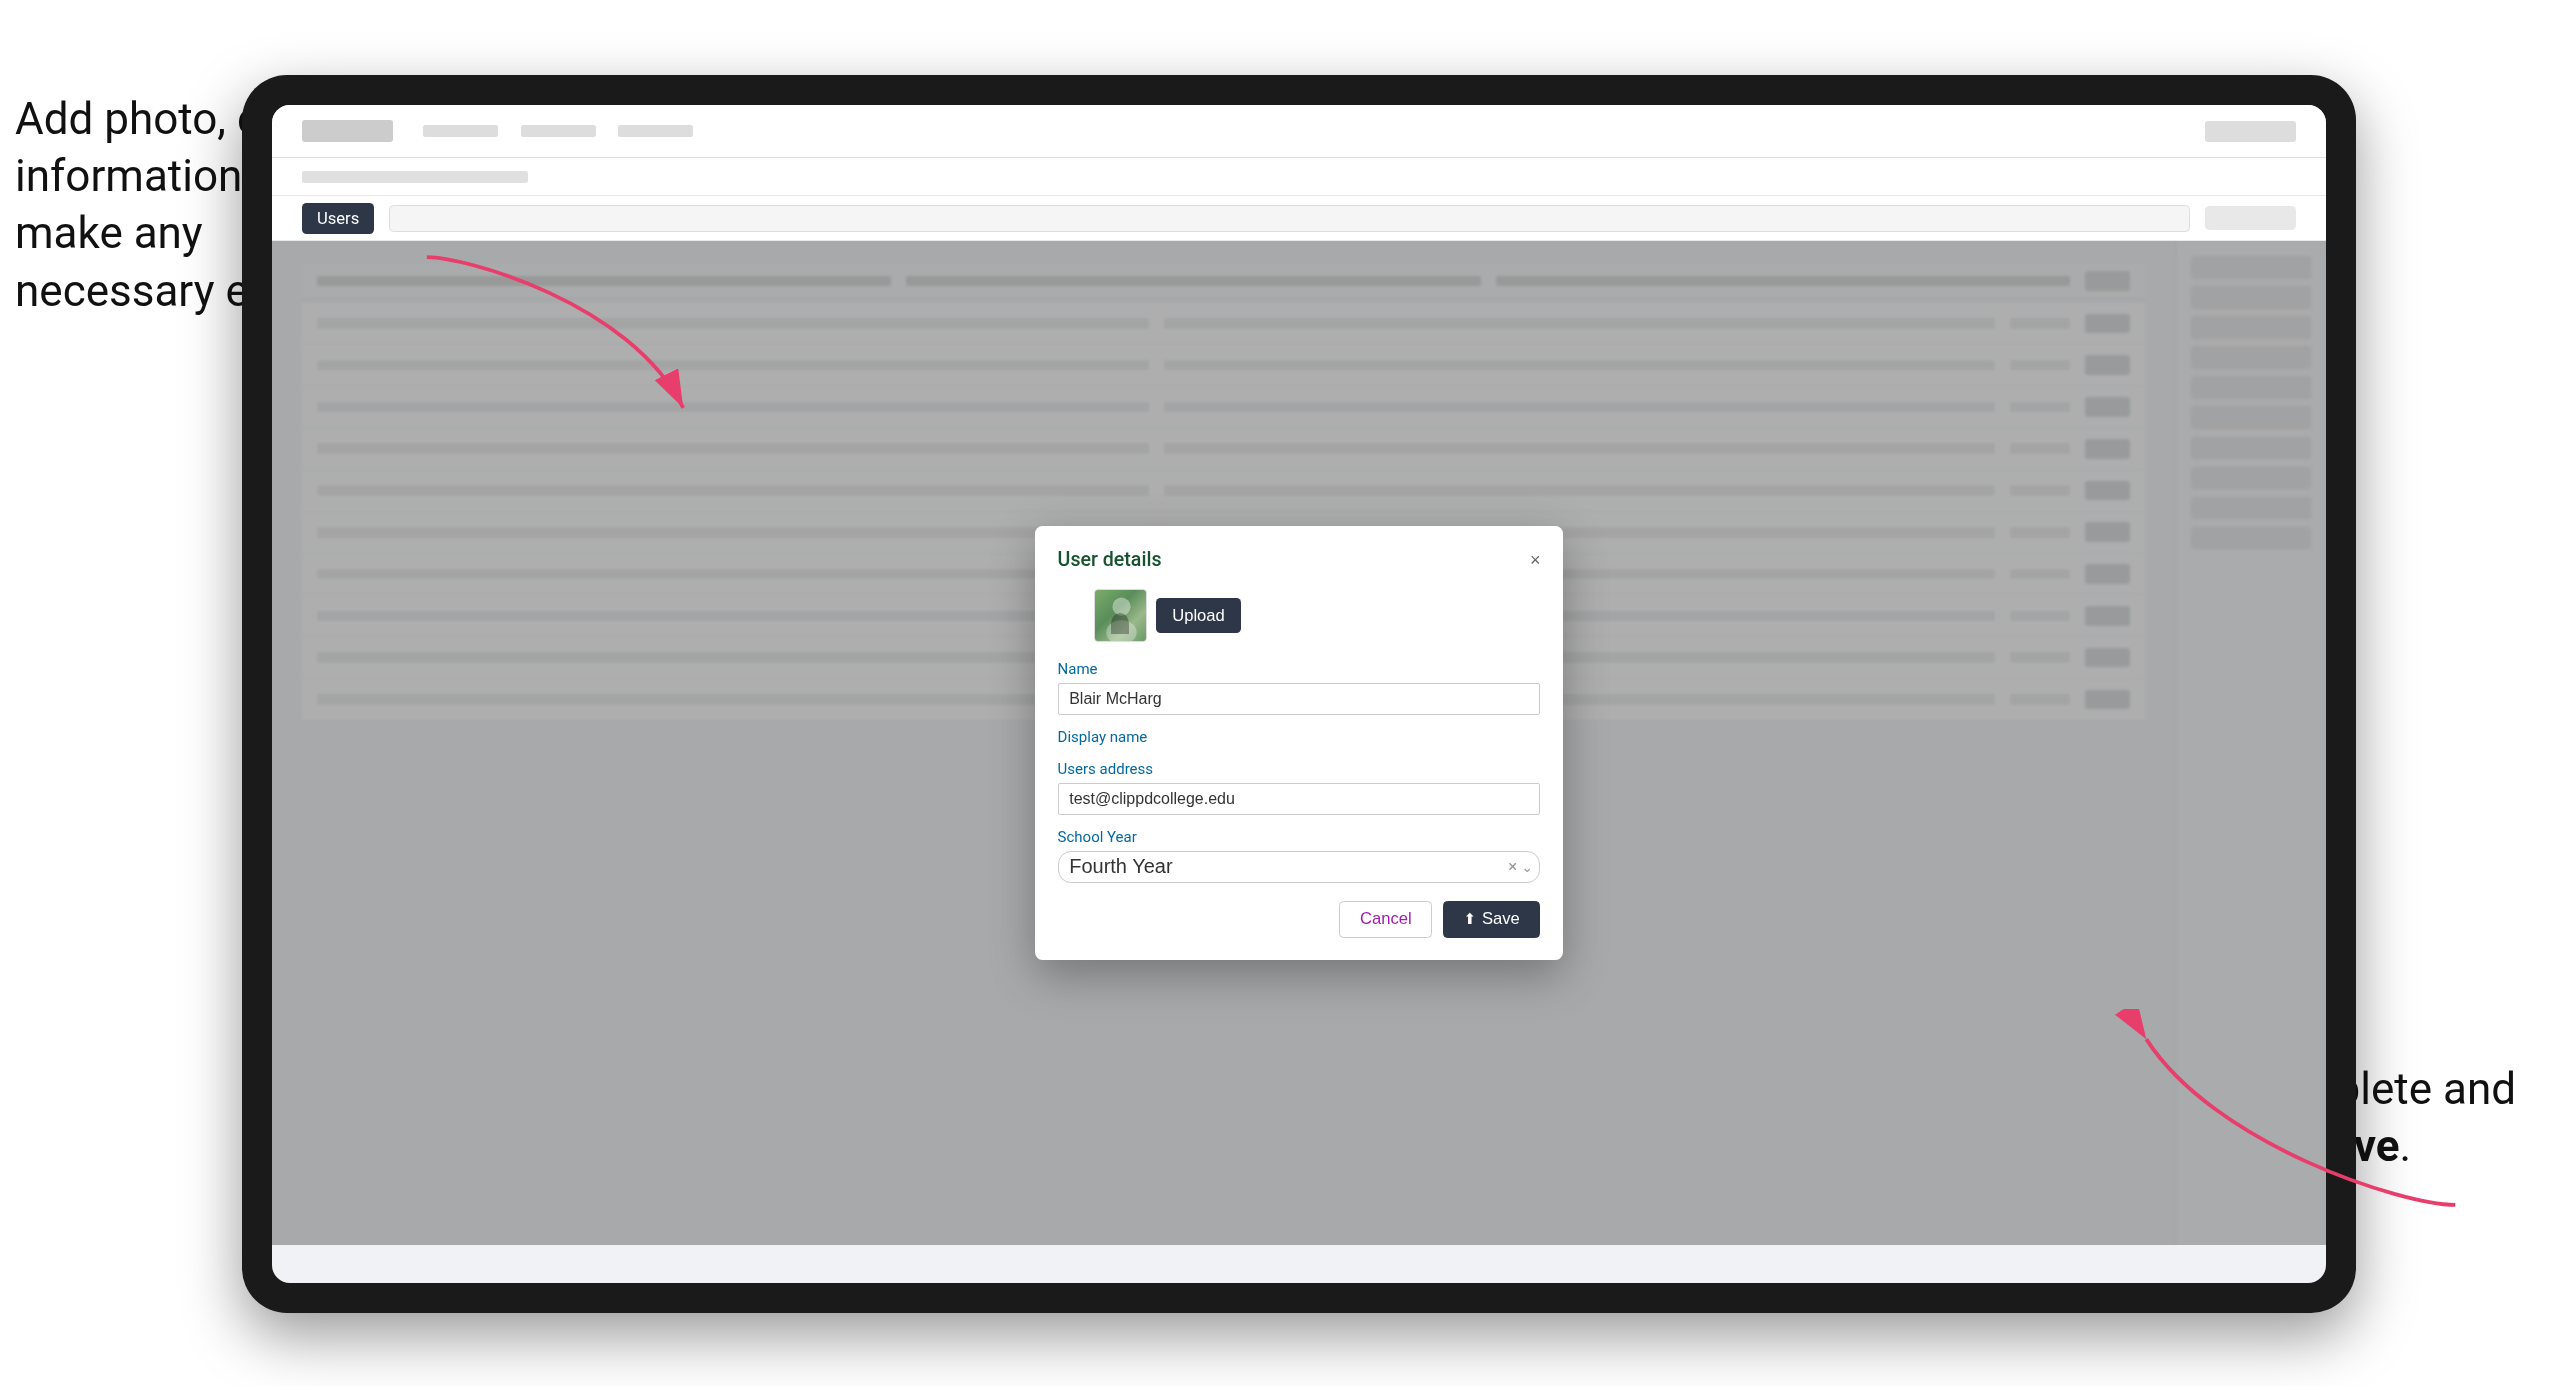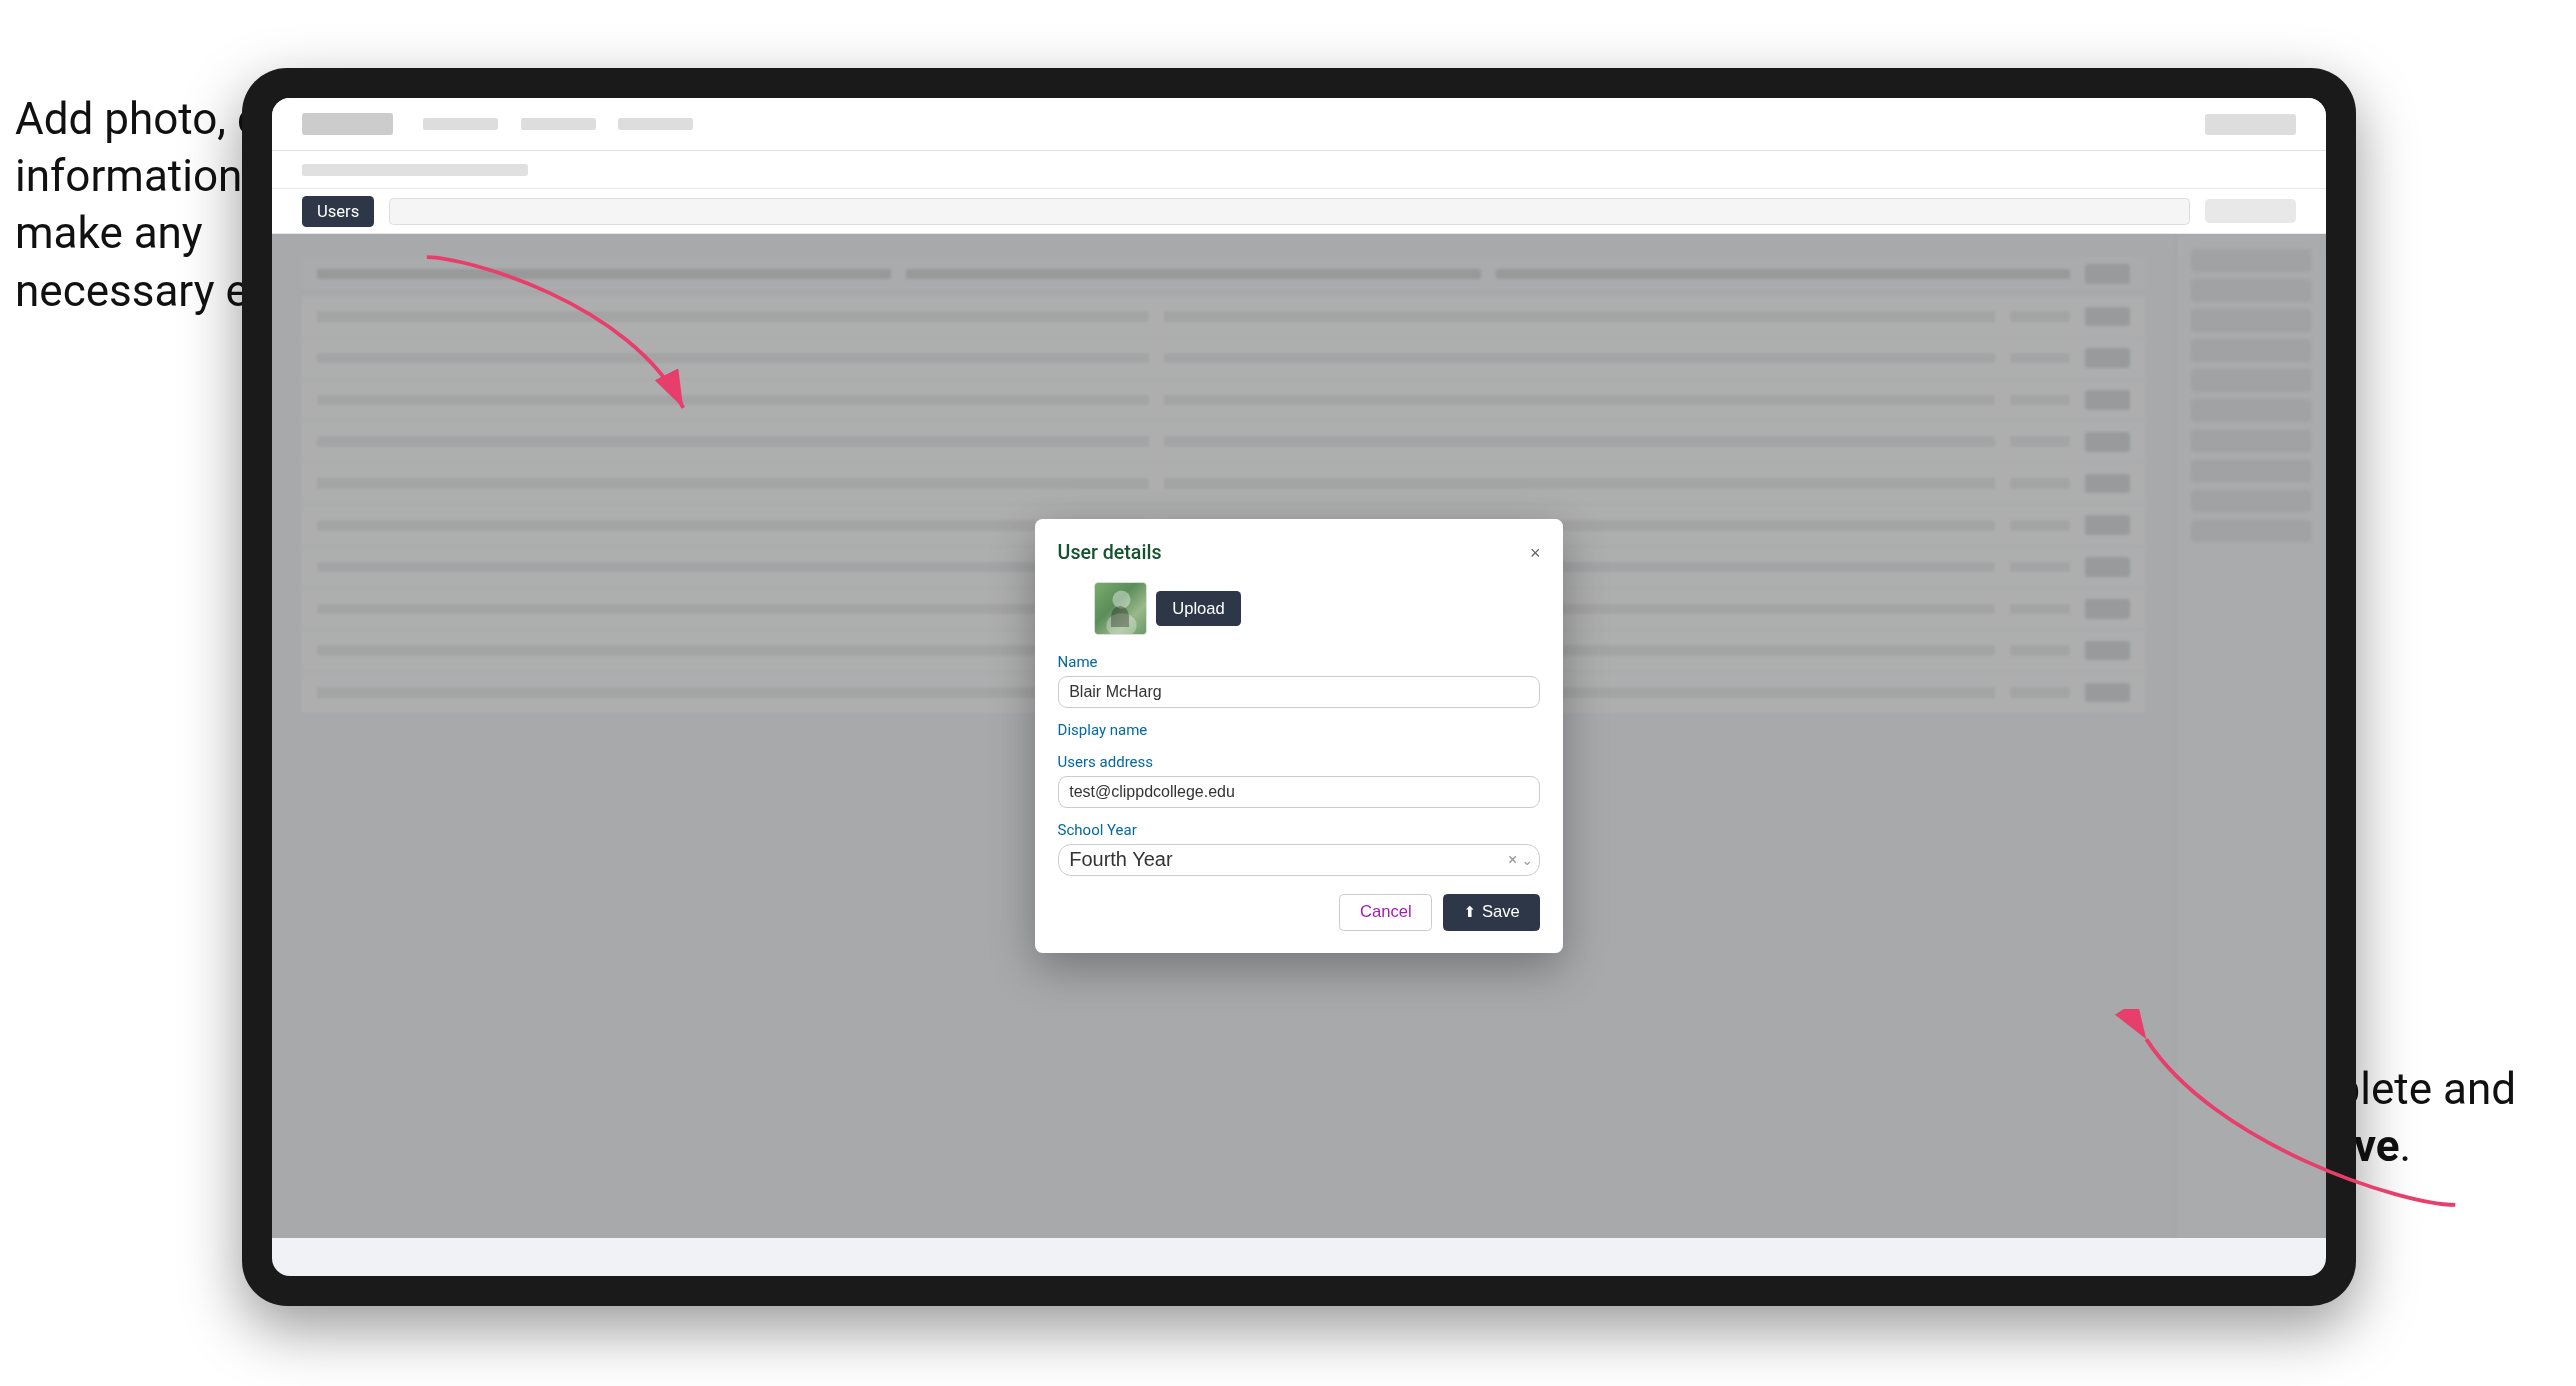--- a/index.html
+++ b/index.html
@@ -36,21 +36,21 @@
       text-align: left;
     }
     .annotation-right strong {
       font-weight: 700;
     }
 
     
     .tablet-frame {
       position: absolute;
       left: 242px;
-      top: 68px;
+      top: 75px;
       width: 2114px;
       height: 1238px;
       background: #1a1a1a;
       border-radius: 45px;
       padding: 30px;
       box-shadow: 0 22.6px 60px rgba(0,0,0,0.4);
     }
 
     .tablet-screen {
       width: 100%;
@@ -318,21 +318,21 @@
     .form-label {
       display: block;
       font-size: 15px;
       color: #0369a1;
       margin-bottom: 4.5px;
     }
     .form-input {
       width: 100%;
       height: 32px;
       border: 0.8px solid #ccc;
-      border-radius: 9px;
+      border-radius: 2px;
       padding: 0 10.6px;
       font-size: 16px;
       color: #333;
       outline: none;
     }
 
     
     .select-wrapper {
       position: relative;
       display: flex;

